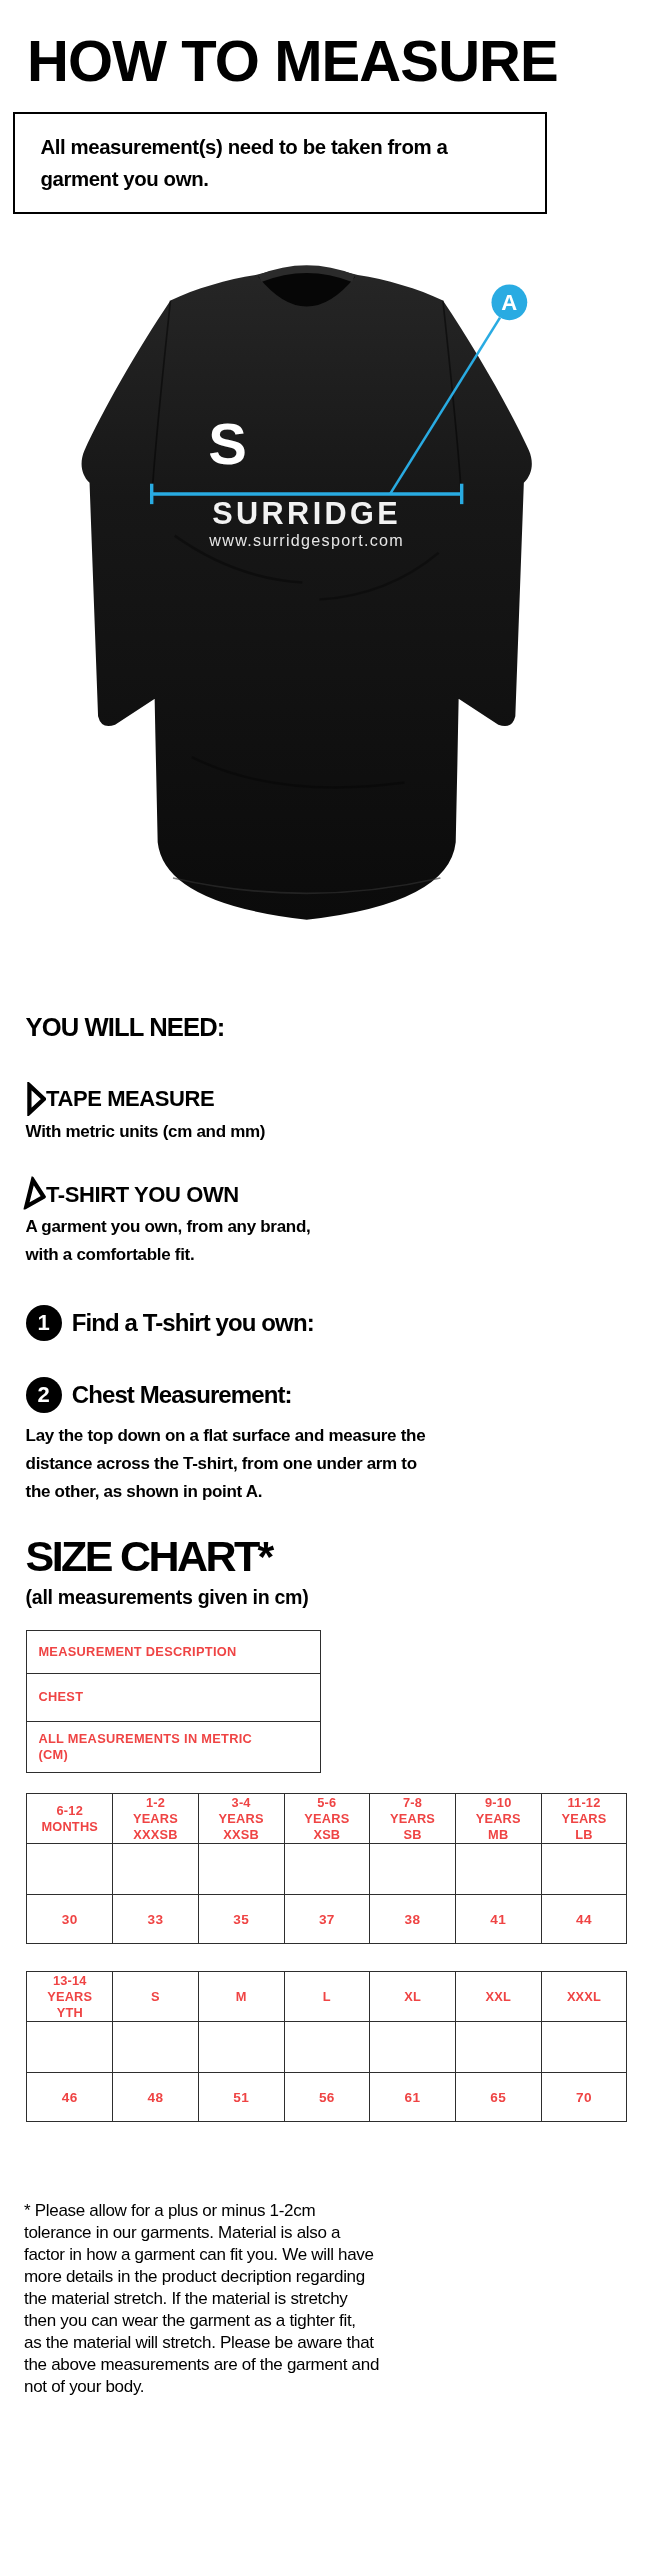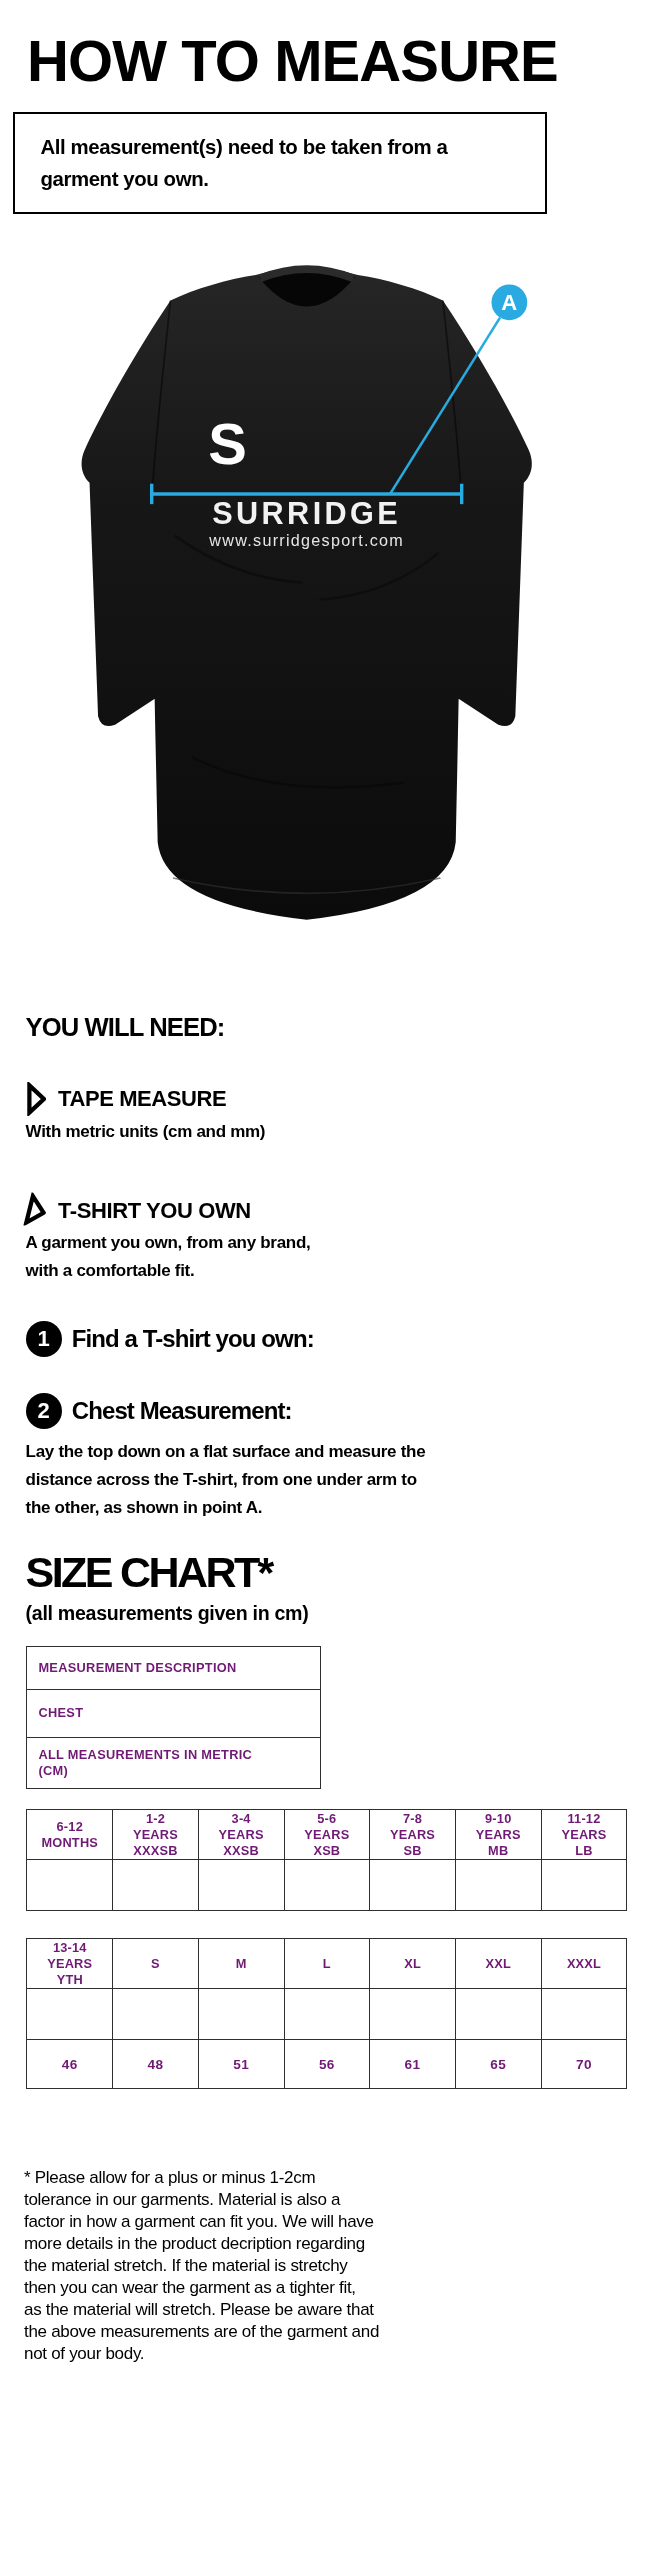--- a/index.html
+++ b/index.html
@@ -27,22 +27,22 @@
 
   
   .figure { margin: 32px 0 0 64px; width: 545px; height: 690px; }
 
   
   .h2-need {
     margin: 77px 0 0 25.6px;
     font-size: 25.6px; font-weight: 700; letter-spacing: -0.9px; line-height: 1.1;
   }
   .need-item { margin: 41px 0 0 25.6px; }
-  .need-item.second { margin-top: 48px; }
-  .need-head { display: flex; align-items: center; gap: 12px; height: 34px; }
+  .need-item.second { margin-top: 32px; }
+  .need-head { display: flex; align-items: center; height: 34px; }
   .need-title { font-size: 22px; font-weight: 700; letter-spacing: -0.4px; }
   .tri-icon { display: inline-block; width: 20.4px; height: 34px; }
   .tri-icon.tilt { transform: rotate(14deg); }
   .need-desc { margin-top: 1.7px; font-size: 17px; font-weight: 700; line-height: 28px; letter-spacing: -0.3px; }
 
   
   .step { margin: 36px 0 0 25.6px; }
   .step-head { display: flex; align-items: center; gap: 10.2px; height: 36px; }
   .step-badge {
     width: 36px; height: 36px; border-radius: 50%; background: #000; color: #fff;
@@ -54,21 +54,21 @@
 
   
   .h2-size {
     margin: 27px 0 0 25.6px;
     font-size: 43px; font-weight: 700; letter-spacing: -2.6px; line-height: 1.1;
   }
   .size-sub { margin: 5.1px 0 0 25.6px; font-size: 19.6px; font-weight: 700; letter-spacing: -0.3px; line-height: 1.3; }
 
   table { border-collapse: collapse; table-layout: fixed; }
   td {
-    border: 1.7px solid #2e2e2e; color: #701a75;
+    border: 1.7px solid #2e2e2e; color: #ef4444;
     font-weight: 700; text-align: center; vertical-align: middle;
   }
   .desc-table { margin: 19px 0 0 26.4px; width: 295px; }
   .desc-table td { text-align: left; padding-left: 11px; font-size: 12.8px; line-height: 16px; letter-spacing: 0.3px; }
   .desc-table .r1 { height: 43px; }
   .desc-table .r2 { height: 51px; }
   .desc-table .r3 { height: 48px; }
 
   .size-table { width: 601px; margin: 20.4px 0 0 26.4px; padding-left: 28px; }
   .size-table.second { margin-top: 27px; }
@@ -239,20 +239,29 @@
     </tr>
     <tr class="empty">
       <td></td>
         <td></td>
         <td></td>
         <td></td>
         <td></td>
         <td></td>
         <td></td>
     </tr>
+    <tr class="vals">
+      <td>30</td>
+      <td>33</td>
+      <td>35</td>
+      <td>37</td>
+      <td>38</td>
+      <td>41</td>
+      <td>44</td>
+    </tr>
   </tbody>
 </table>
 
 <table class="size-table second">
   <tbody>
     <tr class="head">
       <td class="pre">13-14
 YEARS
 YTH</td>
       <td class="pre">S</td>

